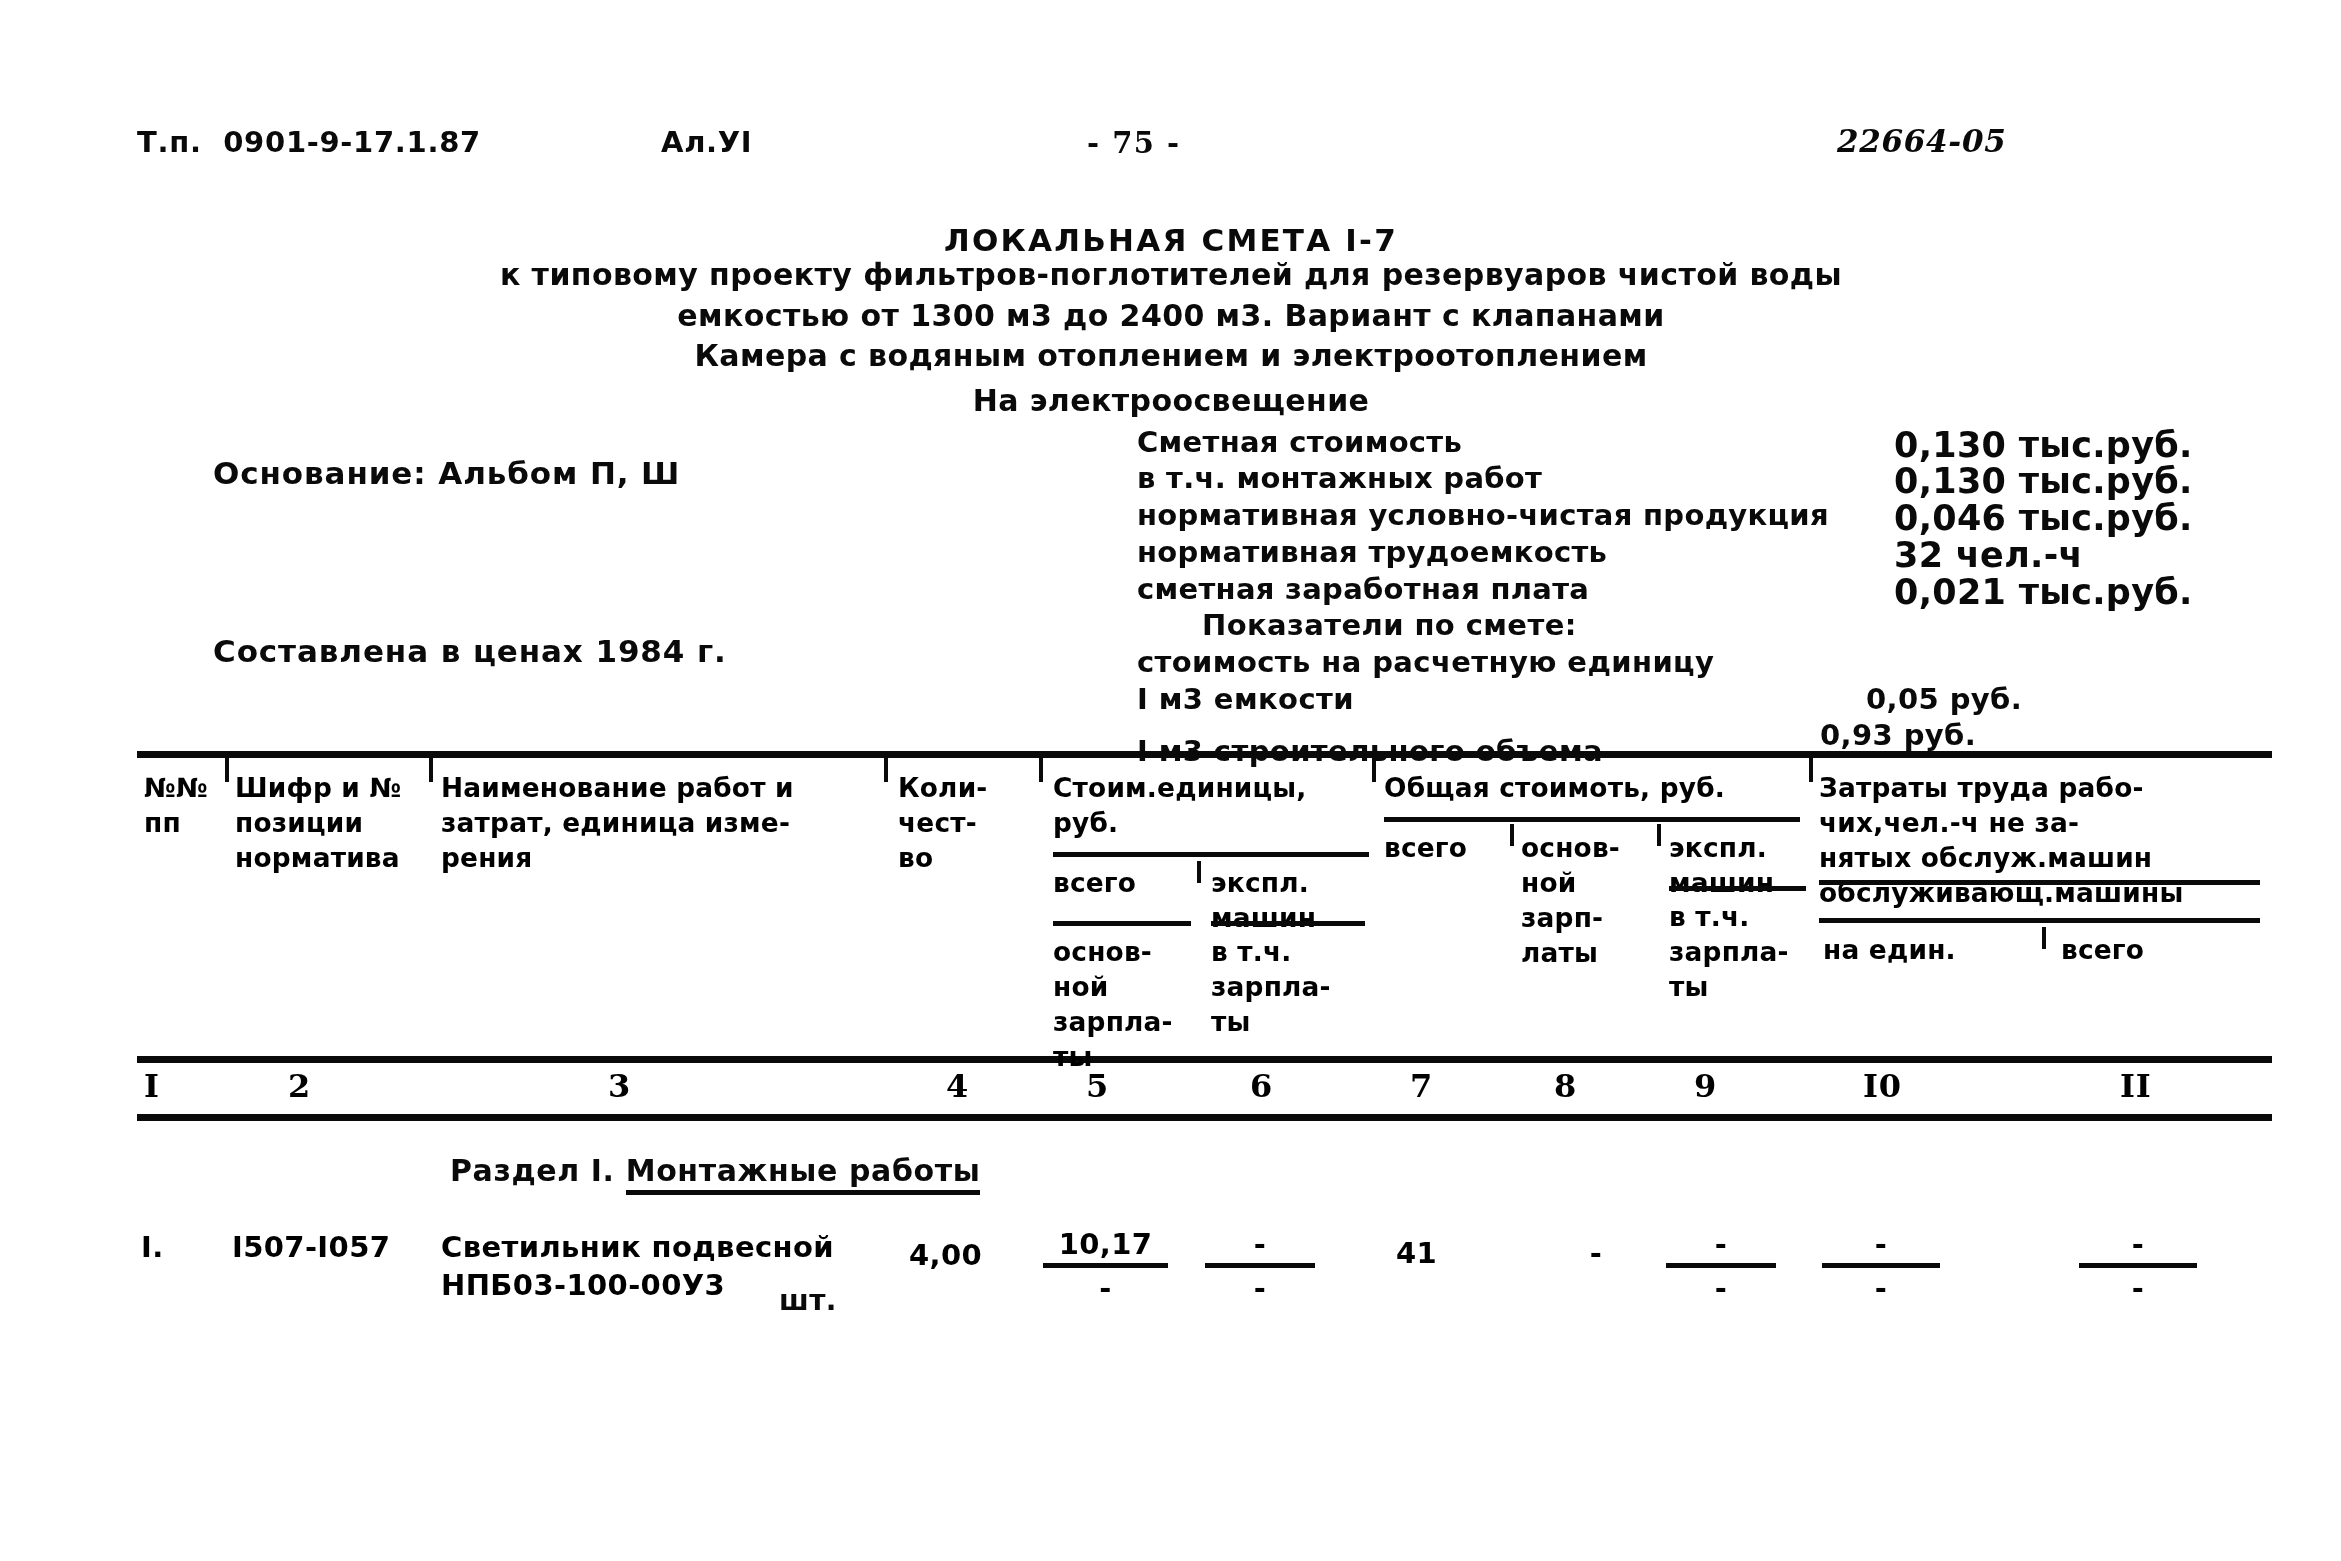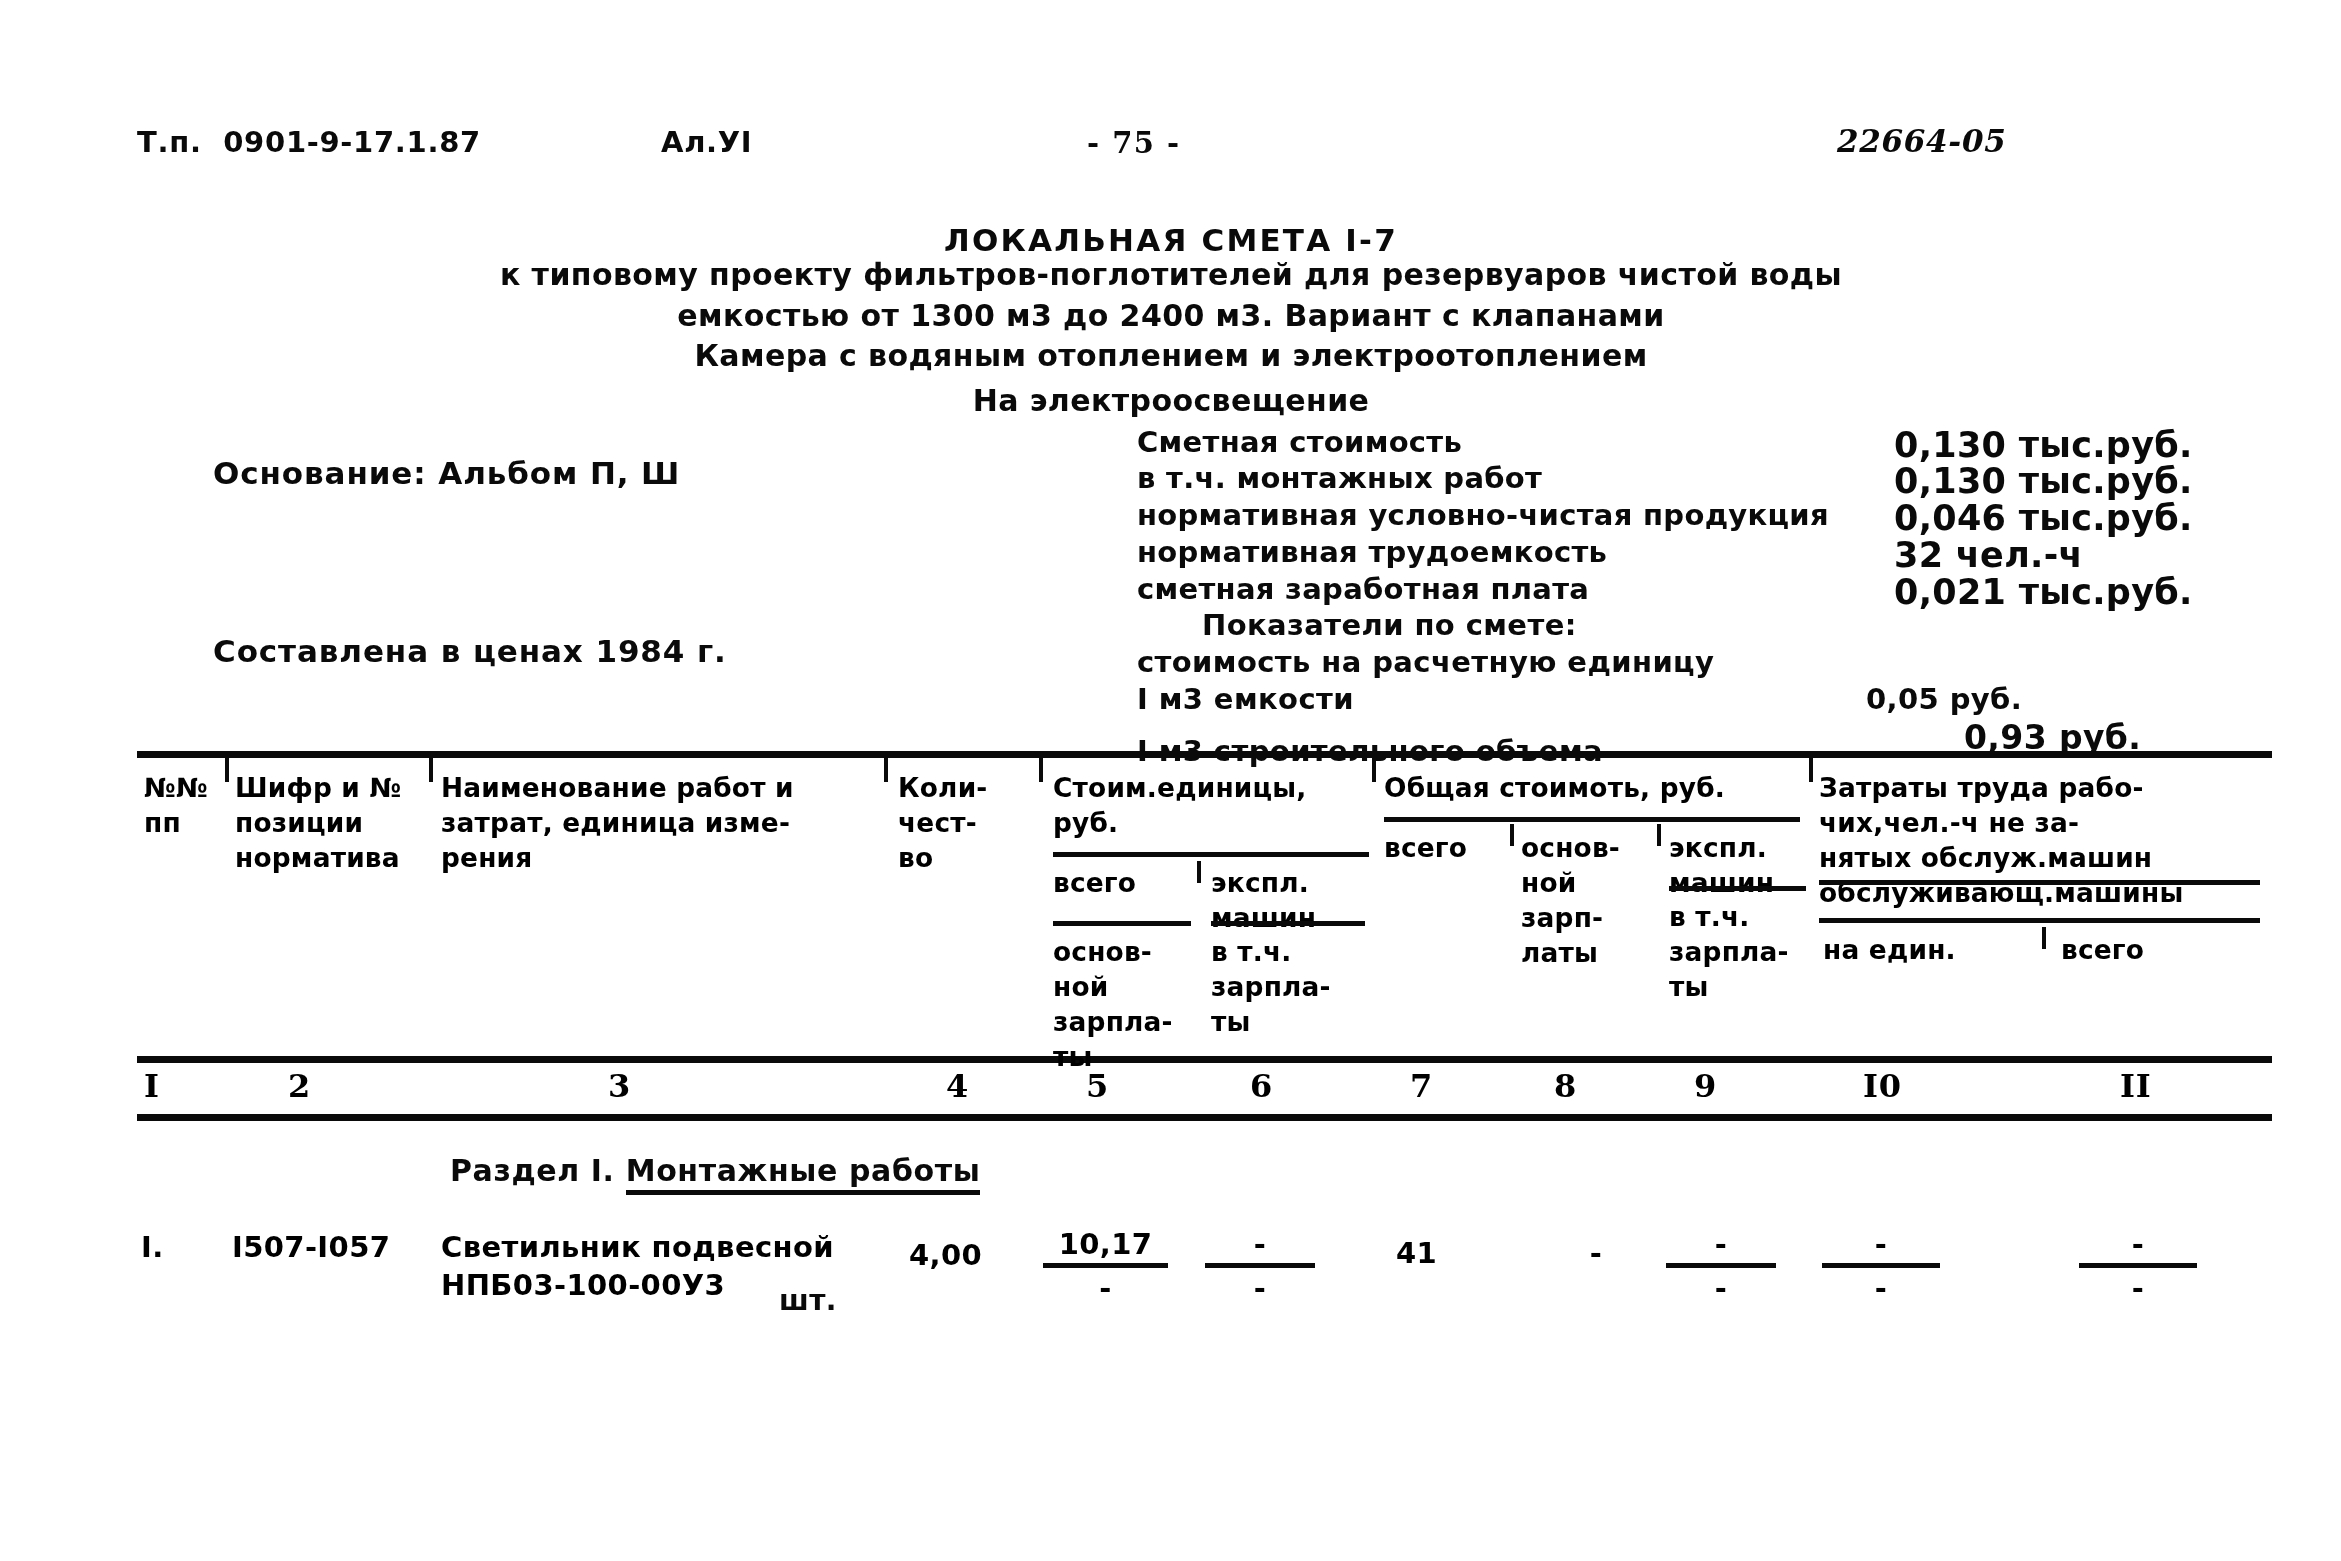--- a/index.html
+++ b/index.html
@@ -70,21 +70,21 @@
   #sum-l3 { left: 1137px; top: 535px; }
   #sum-v3 { left: 1866px; top: 535px; }
   #sum-l4 { left: 1137px; top: 572px; }
   #sum-v4 { left: 1866px; top: 572px; }
 
   #indicators-head { left: 1202px; top: 608px; font-size: 29px; }
   #indicators-sub  { left: 1137px; top: 645px; font-size: 29px; }
   #ind-l0 { left: 1137px; top: 682px; font-size: 29px; }
   #ind-v0 { left: 1866px; top: 682px; font-size: 29px; }
   #ind-l1 { left: 1137px; top: 718px; font-size: 29px; margin-top: 16px; }
-  #ind-v1 { left: 1964px; top: 718px; font-size: 33px; }
+  #ind-v1 { left: 1820px; top: 718px; font-size: 29px; }
 
   
   .rule {
     position: absolute;
     background: #0a0a0a;
     left: 137px;
     width: 2135px;
   }
   #rule-top     { top: 751px; height: 6.6px; }
   #rule-numtop  { top: 1056px; height: 6.6px; }

